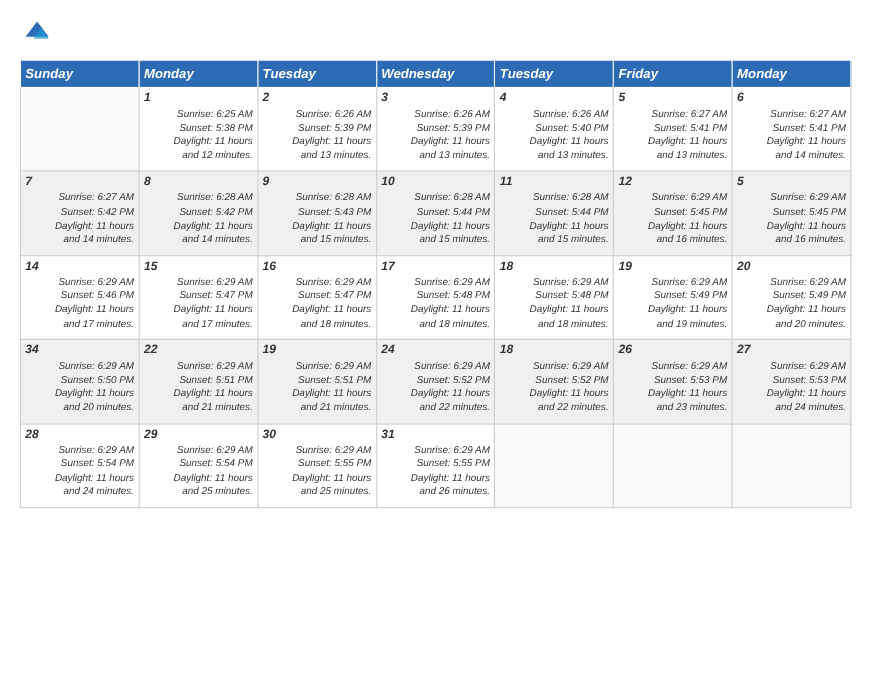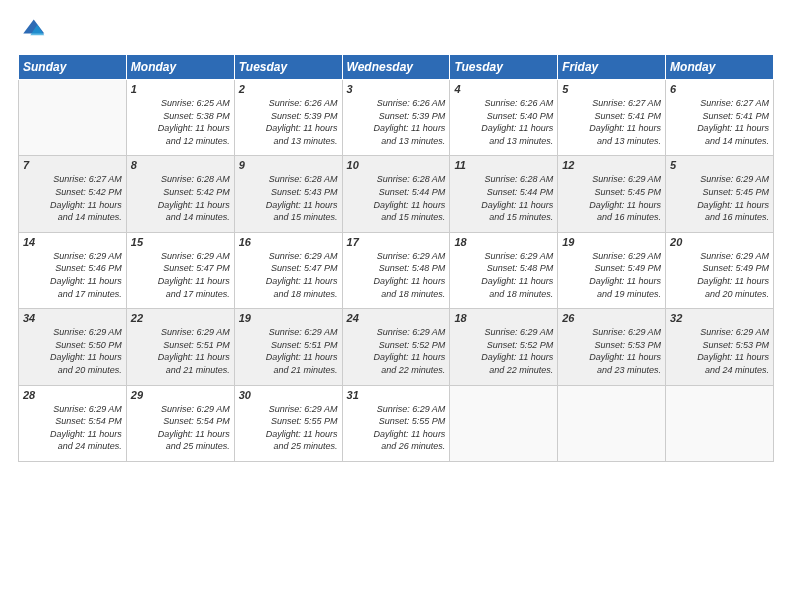--- a/index.html
+++ b/index.html
@@ -242,21 +242,21 @@
           </td>
           <td>
             <div class="day-number">18</div>
             <div class="day-detail">Sunrise: 6:29 AM<br>Sunset: 5:52 PM<br>Daylight: 11 hours<br>and 22 minutes.</div>
           </td>
           <td>
             <div class="day-number">26</div>
             <div class="day-detail">Sunrise: 6:29 AM<br>Sunset: 5:53 PM<br>Daylight: 11 hours<br>and 23 minutes.</div>
           </td>
           <td>
-            <div class="day-number">32</div>
+            <div class="day-number">27</div>
             <div class="day-detail">Sunrise: 6:29 AM<br>Sunset: 5:53 PM<br>Daylight: 11 hours<br>and 24 minutes.</div>
           </td>
         </tr>
         <tr>
           <td>
             <div class="day-number">28</div>
             <div class="day-detail">Sunrise: 6:29 AM<br>Sunset: 5:54 PM<br>Daylight: 11 hours<br>and 24 minutes.</div>
           </td>
           <td>
             <div class="day-number">29</div>

